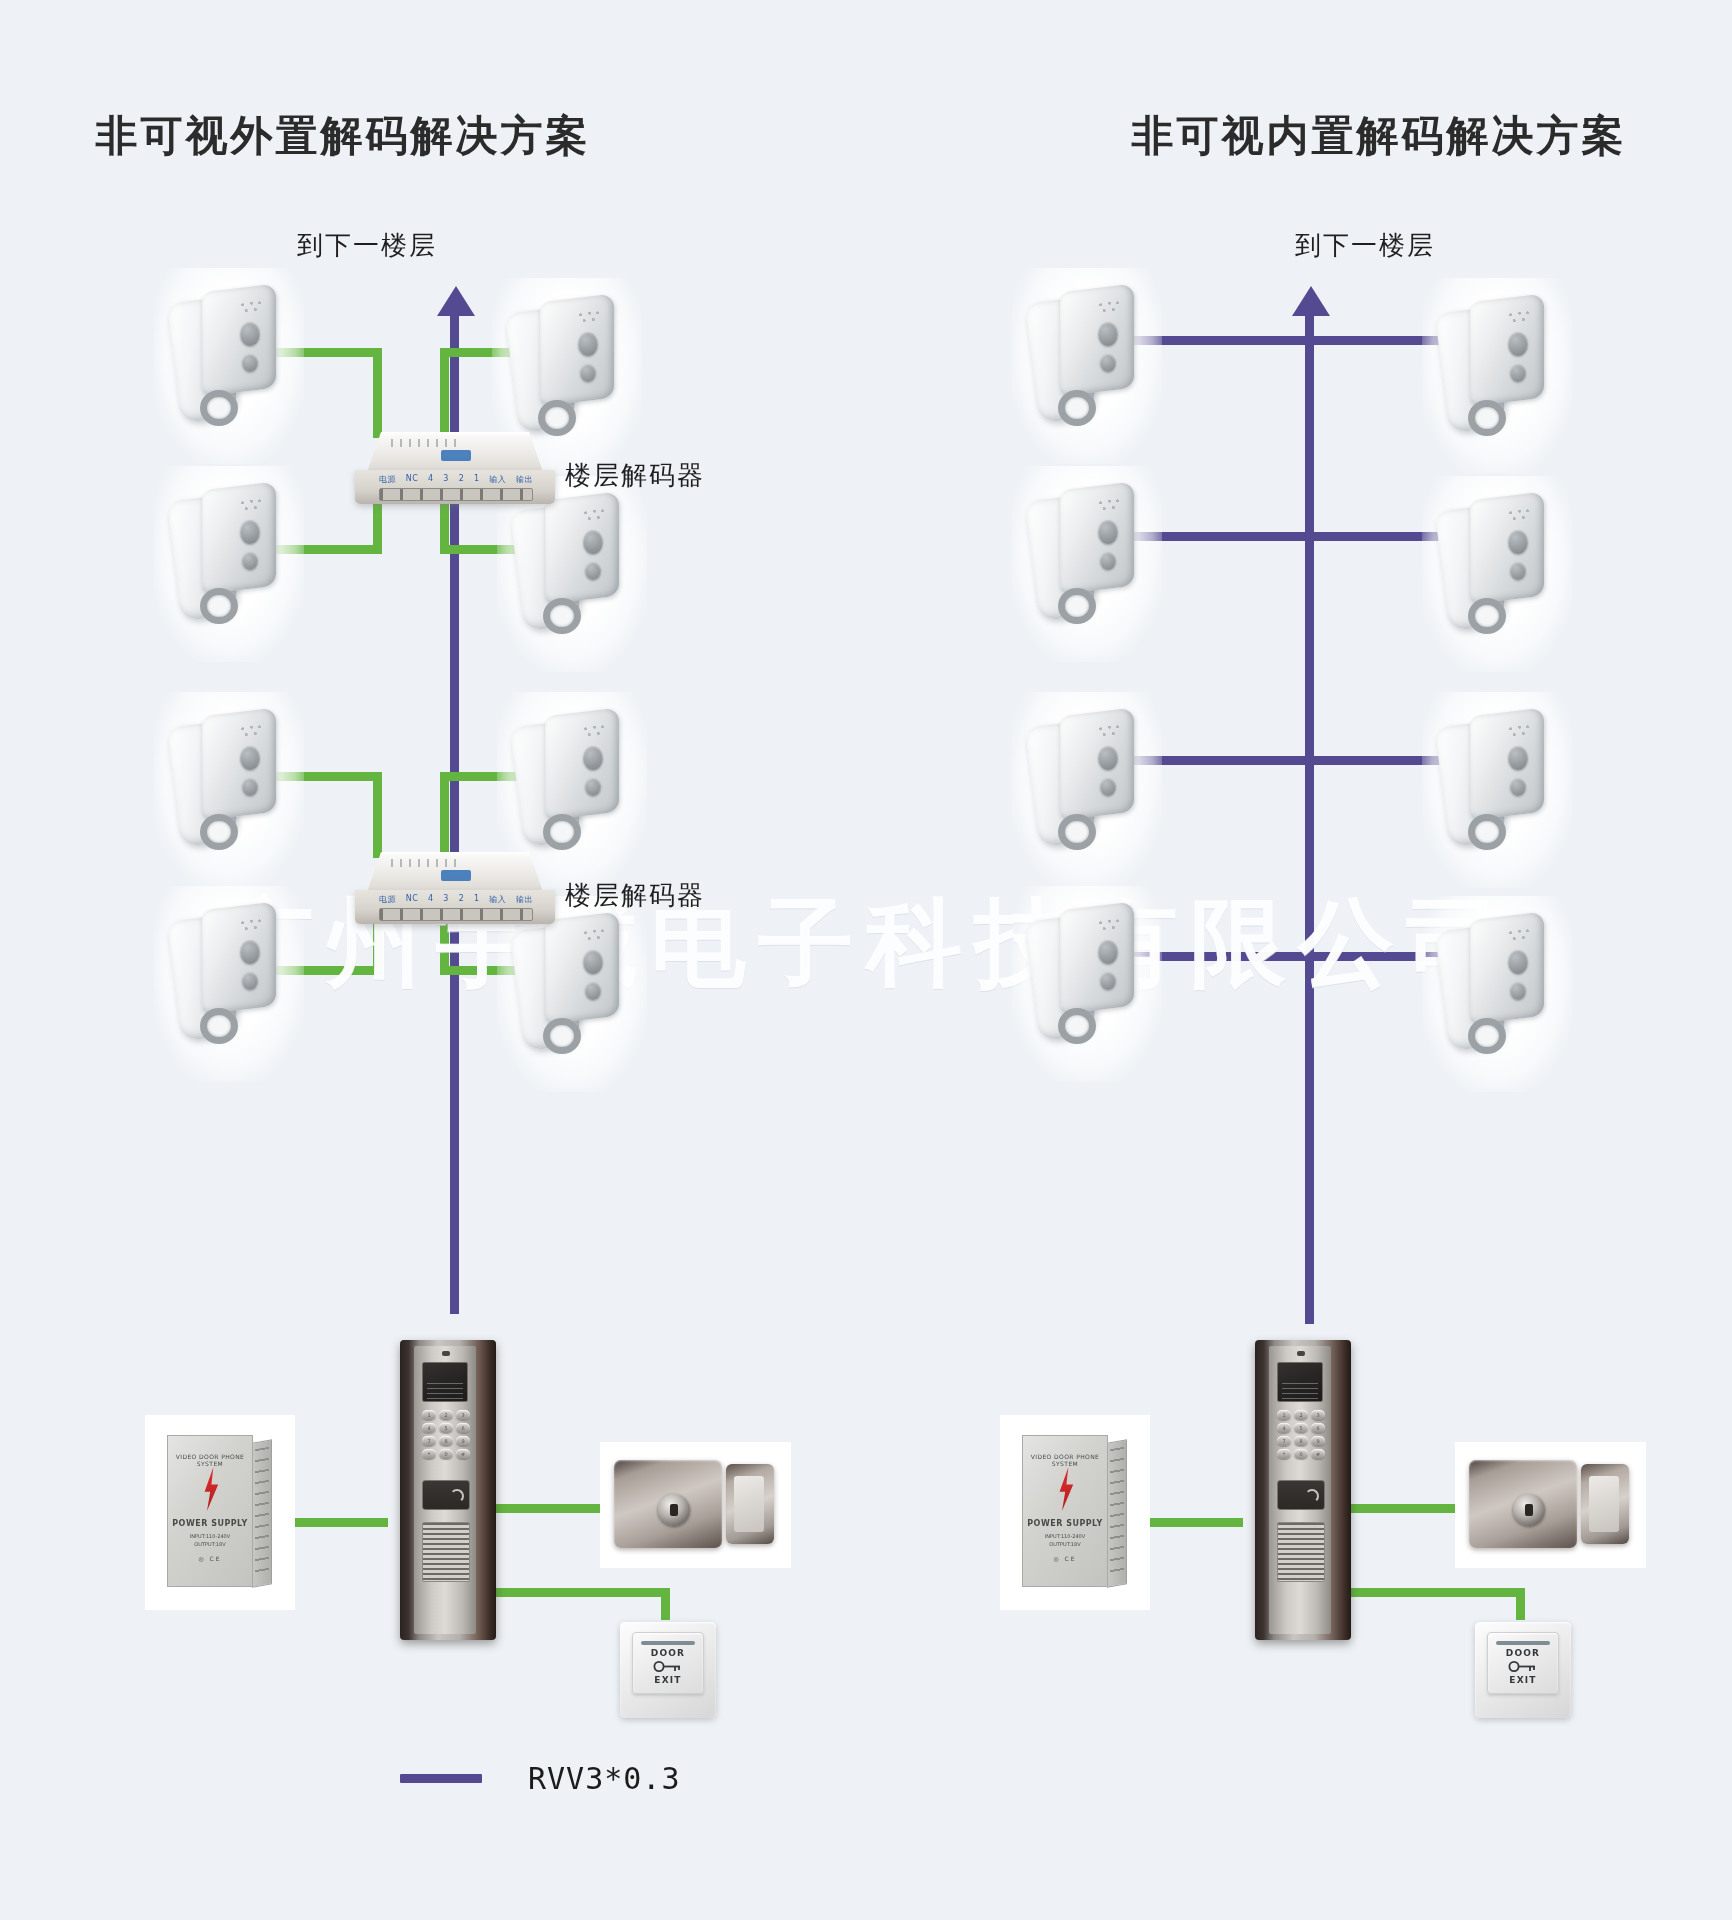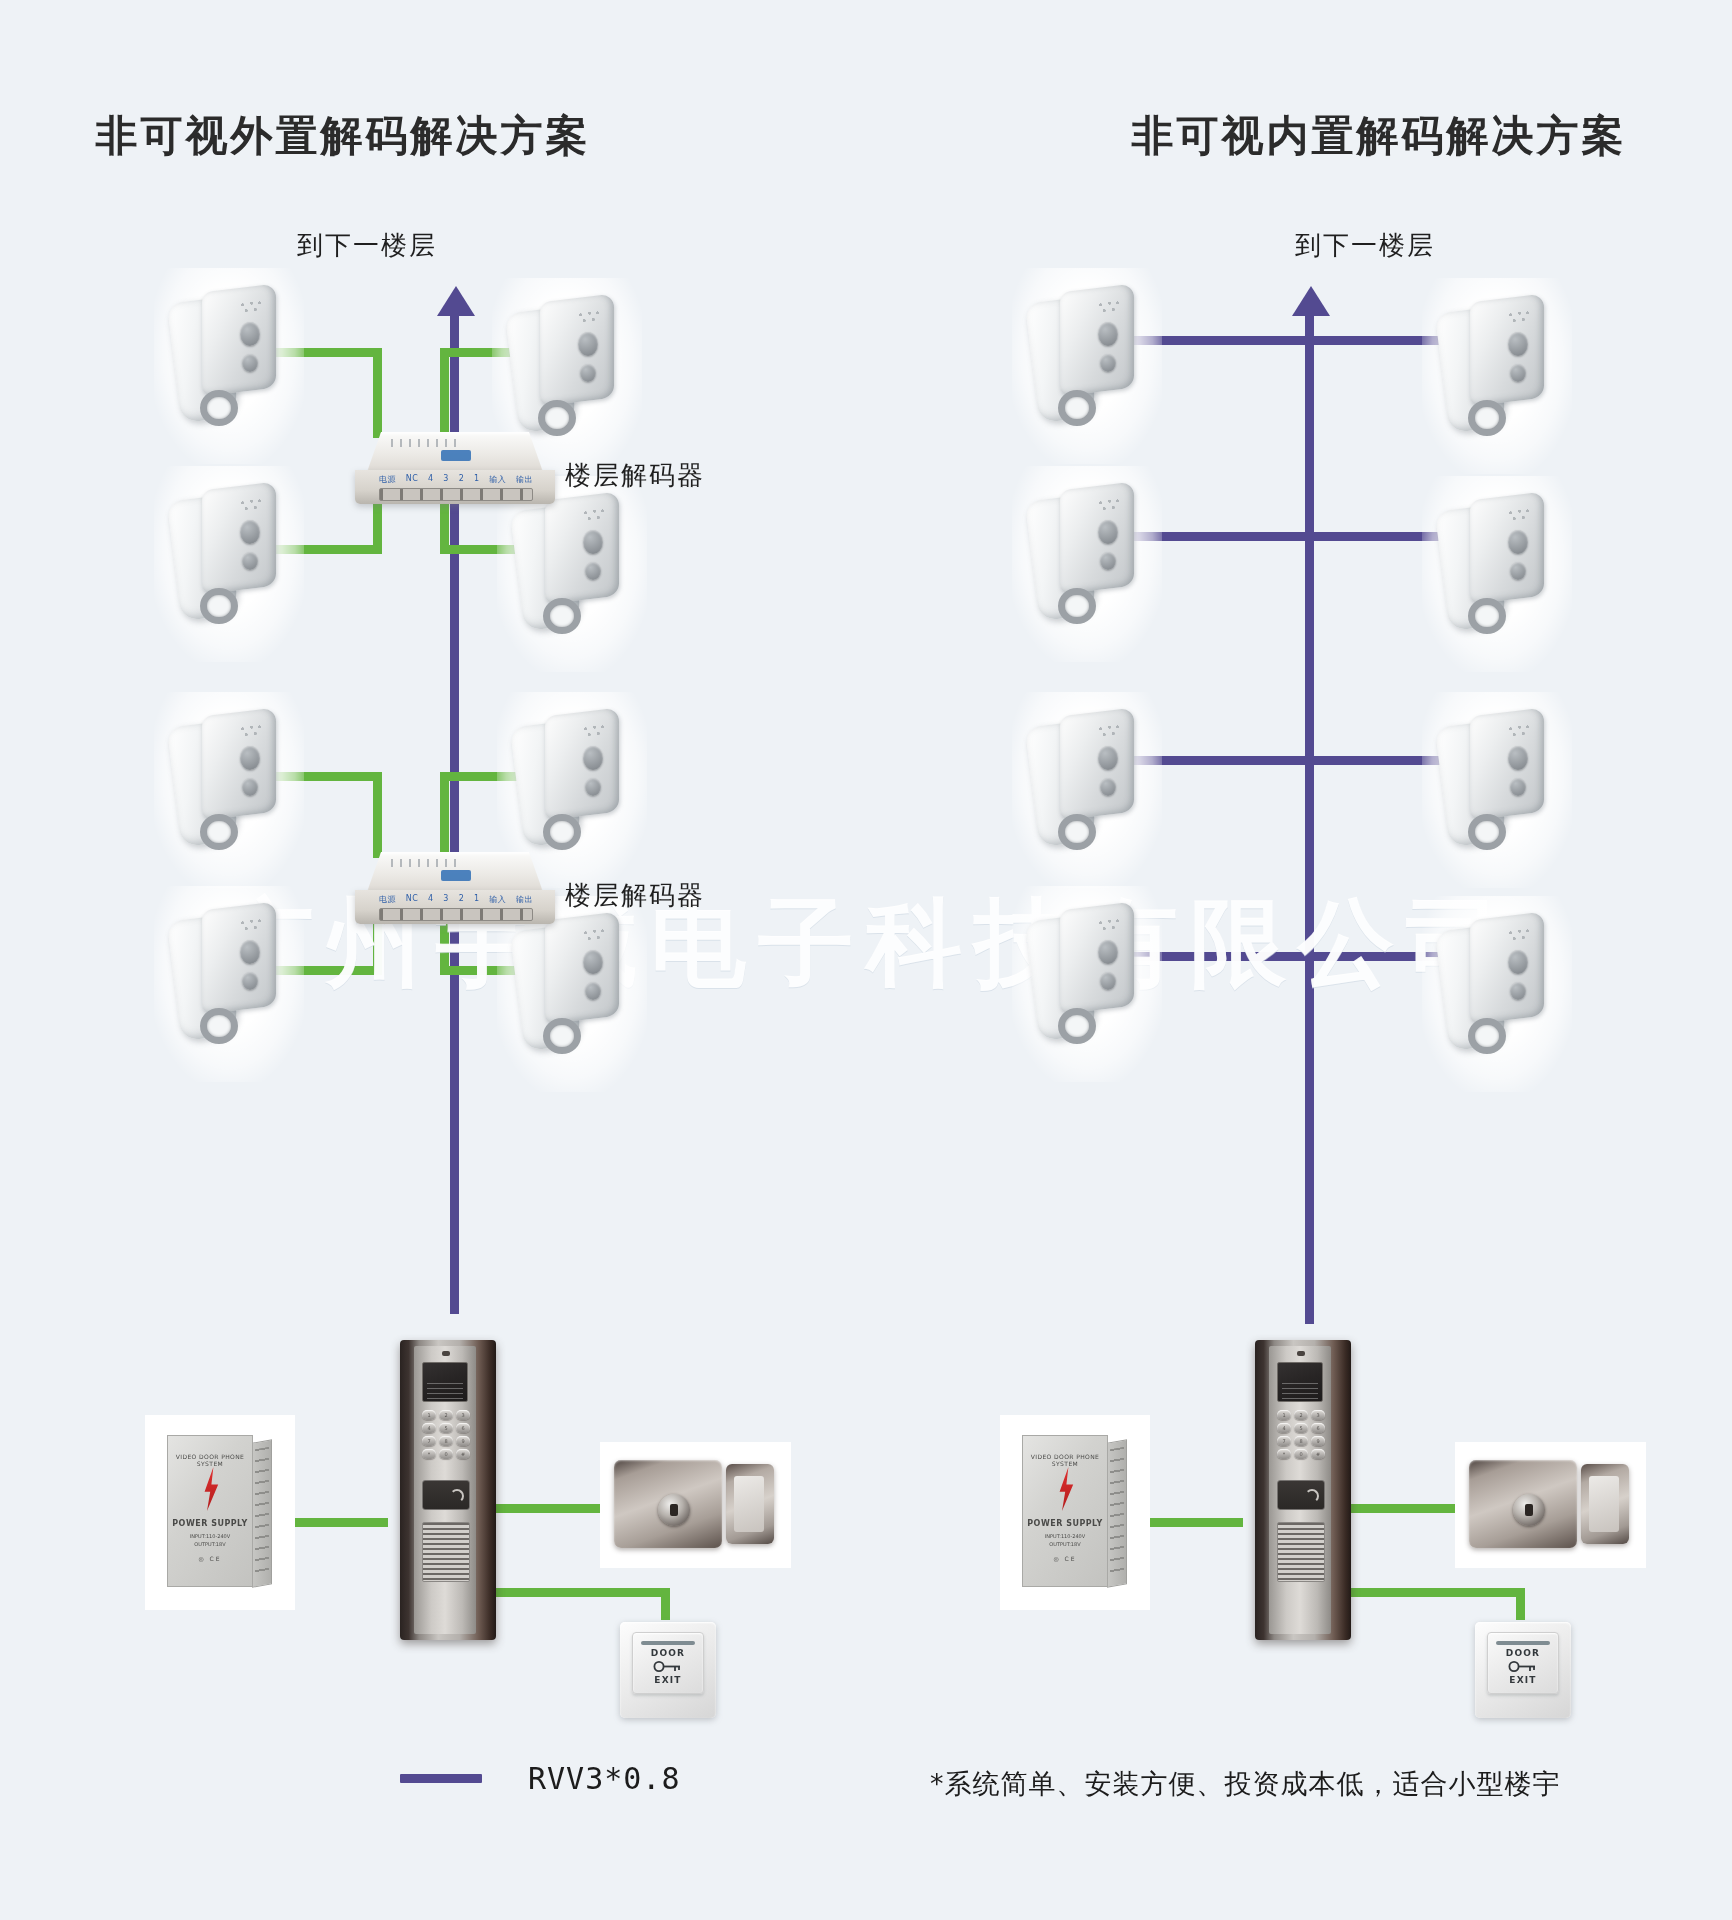--- a/index.html
+++ b/index.html
@@ -507,21 +507,21 @@
         <line x1="22" y1="6.5" x2="22" y2="11" stroke="#33383c" stroke-width="1.8"></line>
         <line x1="26" y1="6.5" x2="26" y2="10" stroke="#33383c" stroke-width="1.8"></line>
       </svg>
       <div class="xb-txt">EXIT</div>
     </div>
   </div>
 
   <div class="legend" style="left:400px; top:1752px;">
     <div class="legend-row">
       <div class="legend-swatch purple"></div>
-      <div class="legend-label">RVV3*0.8</div>
+      <div class="legend-label">RVV3*0.3</div>
     </div>
   </div>
 
   <div class="panel right">
     <div class="panel-title">非可视内置解码解决方案</div>
     <div class="riser-label">到下一楼层</div>
   </div>
 
   <div class="arrow-head" style="left:1292px; top:286px;"></div>
   <div class="wire purple" style="left:1305px; top:314px; width:9px; height:1010px;"></div>
@@ -676,15 +676,14 @@
       <svg class="xb-icon" width="30" height="13" viewBox="0 0 30 13">
         <circle cx="6" cy="6.5" r="4.6" fill="none" stroke="#33383c" stroke-width="1.8"></circle>
         <line x1="10.6" y1="6.5" x2="27" y2="6.5" stroke="#33383c" stroke-width="1.8"></line>
         <line x1="22" y1="6.5" x2="22" y2="11" stroke="#33383c" stroke-width="1.8"></line>
         <line x1="26" y1="6.5" x2="26" y2="10" stroke="#33383c" stroke-width="1.8"></line>
       </svg>
       <div class="xb-txt">EXIT</div>
     </div>
   </div>
 
-  <div class="note" style="left:930px; top:1766px;">*系统简单、安装方便、投资成本低，适合小型楼宇</div>
 
 </div>
 
 </body></html>

